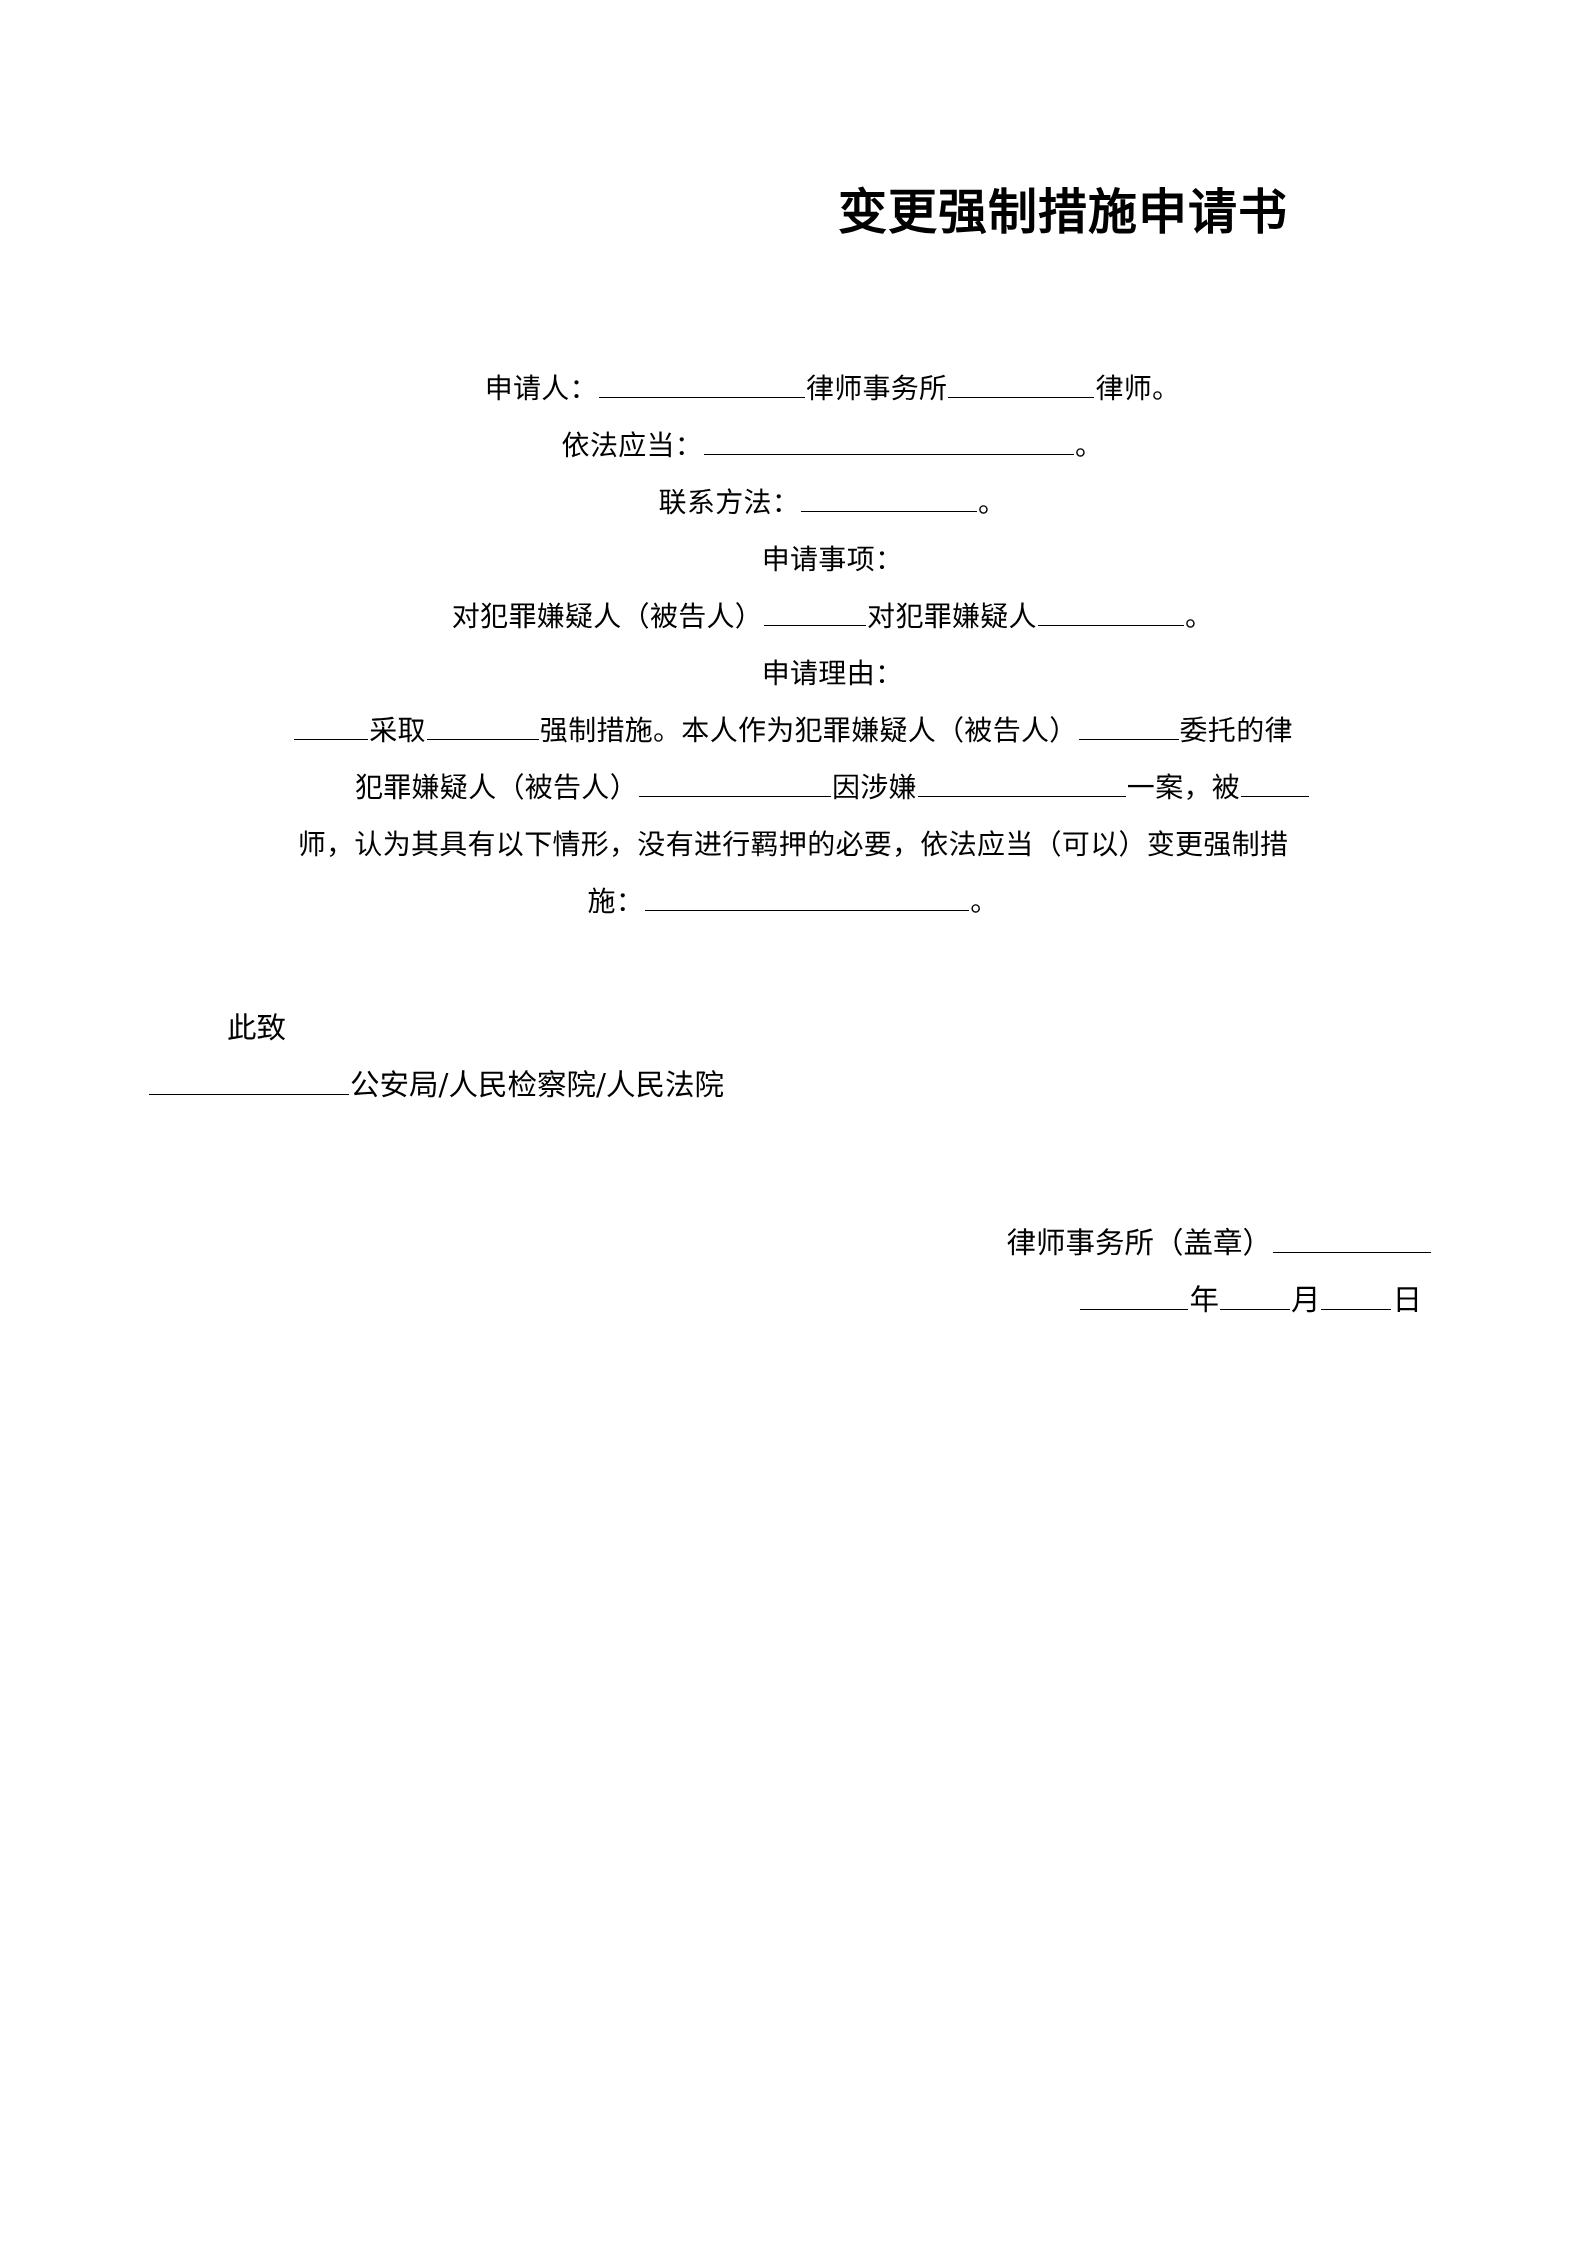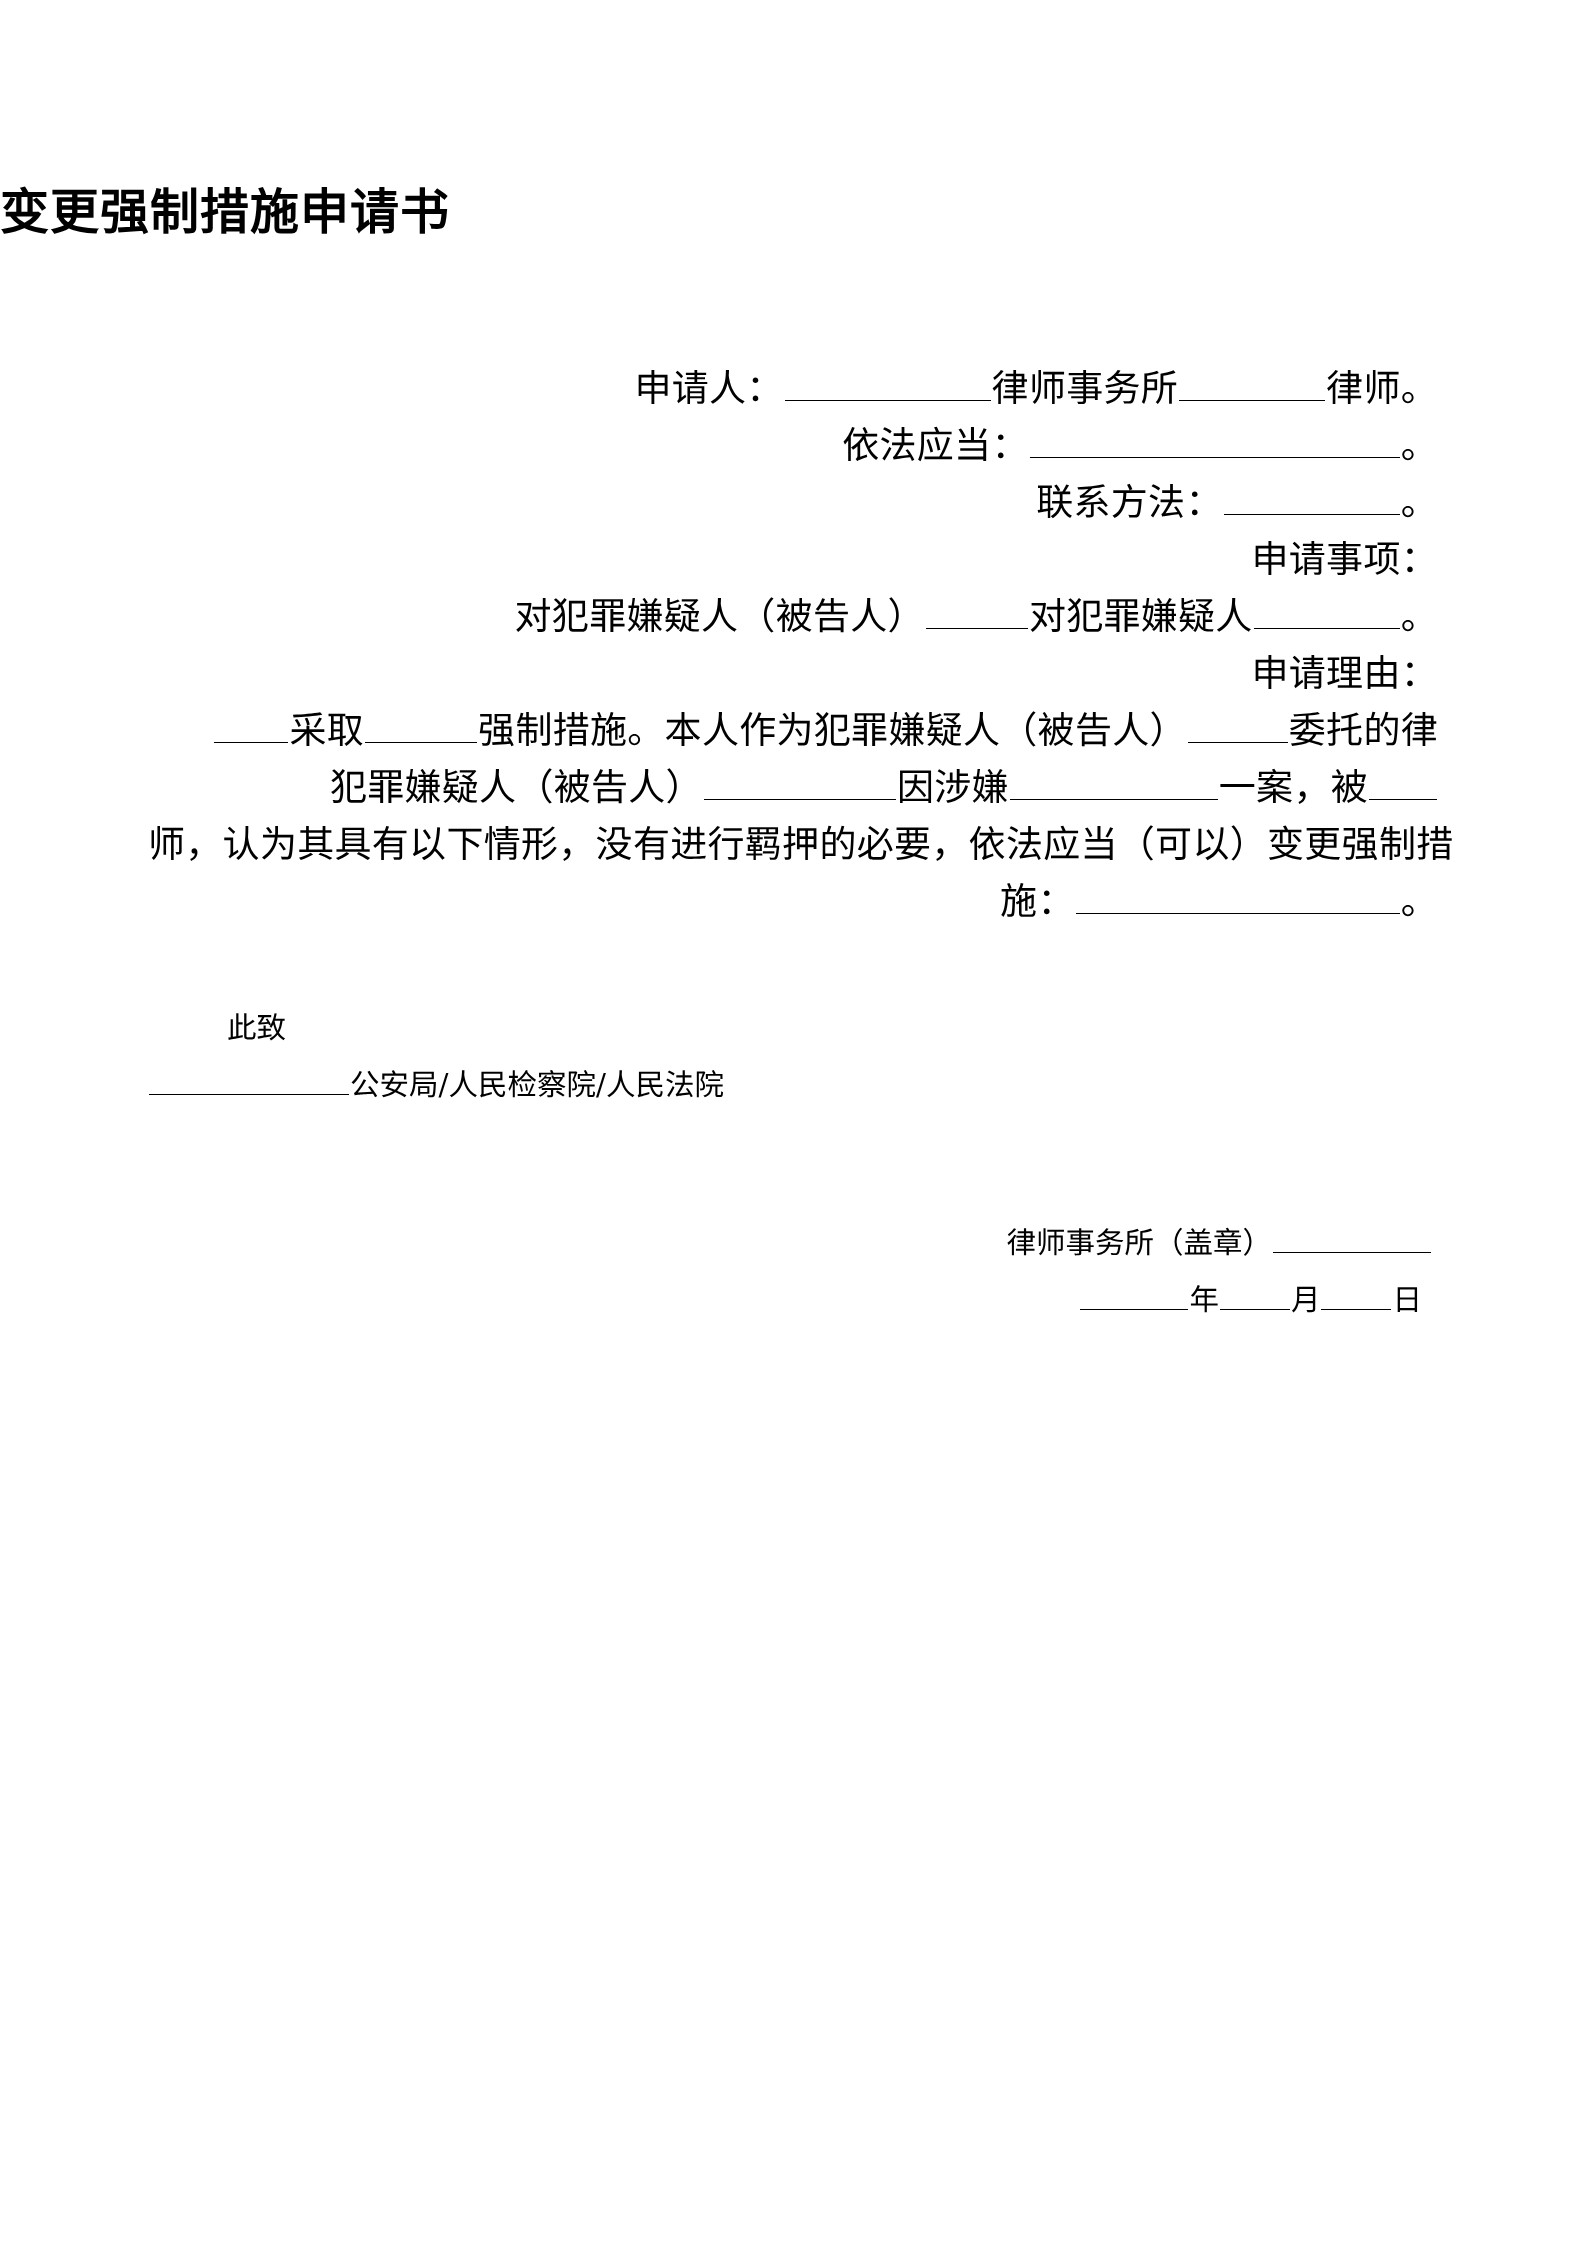--- a/index.html
+++ b/index.html
@@ -20,37 +20,37 @@
     background: #ffffff;
     box-sizing: border-box;
     overflow: hidden;
   }
   
   .doc-title {
     position: absolute;
     top: 182px;
     left: 0;
     width: 1288px;
-    text-align: left;
+    text-align: right;
     font-size: 49px;
     font-weight: bold;
     letter-spacing: 1px;
     line-height: 1.25;
     font-family: "DejaVu Serif", "Liberation Serif", serif;
   }
   
   .body-block {
     position: absolute;
     top: 360px;
     left: 148px;
     width: 1290px;
-    font-size: 37px;
+    font-size: 28px;
     line-height: 57px;
     letter-spacing: 0.3px;
-    text-align: right;
+    text-align: center;
   }
   .line {
     white-space: nowrap;
     height: 57px;
     line-height: 57px;
   }
   .indent2 {
     padding-left: 79px;
   }
   

